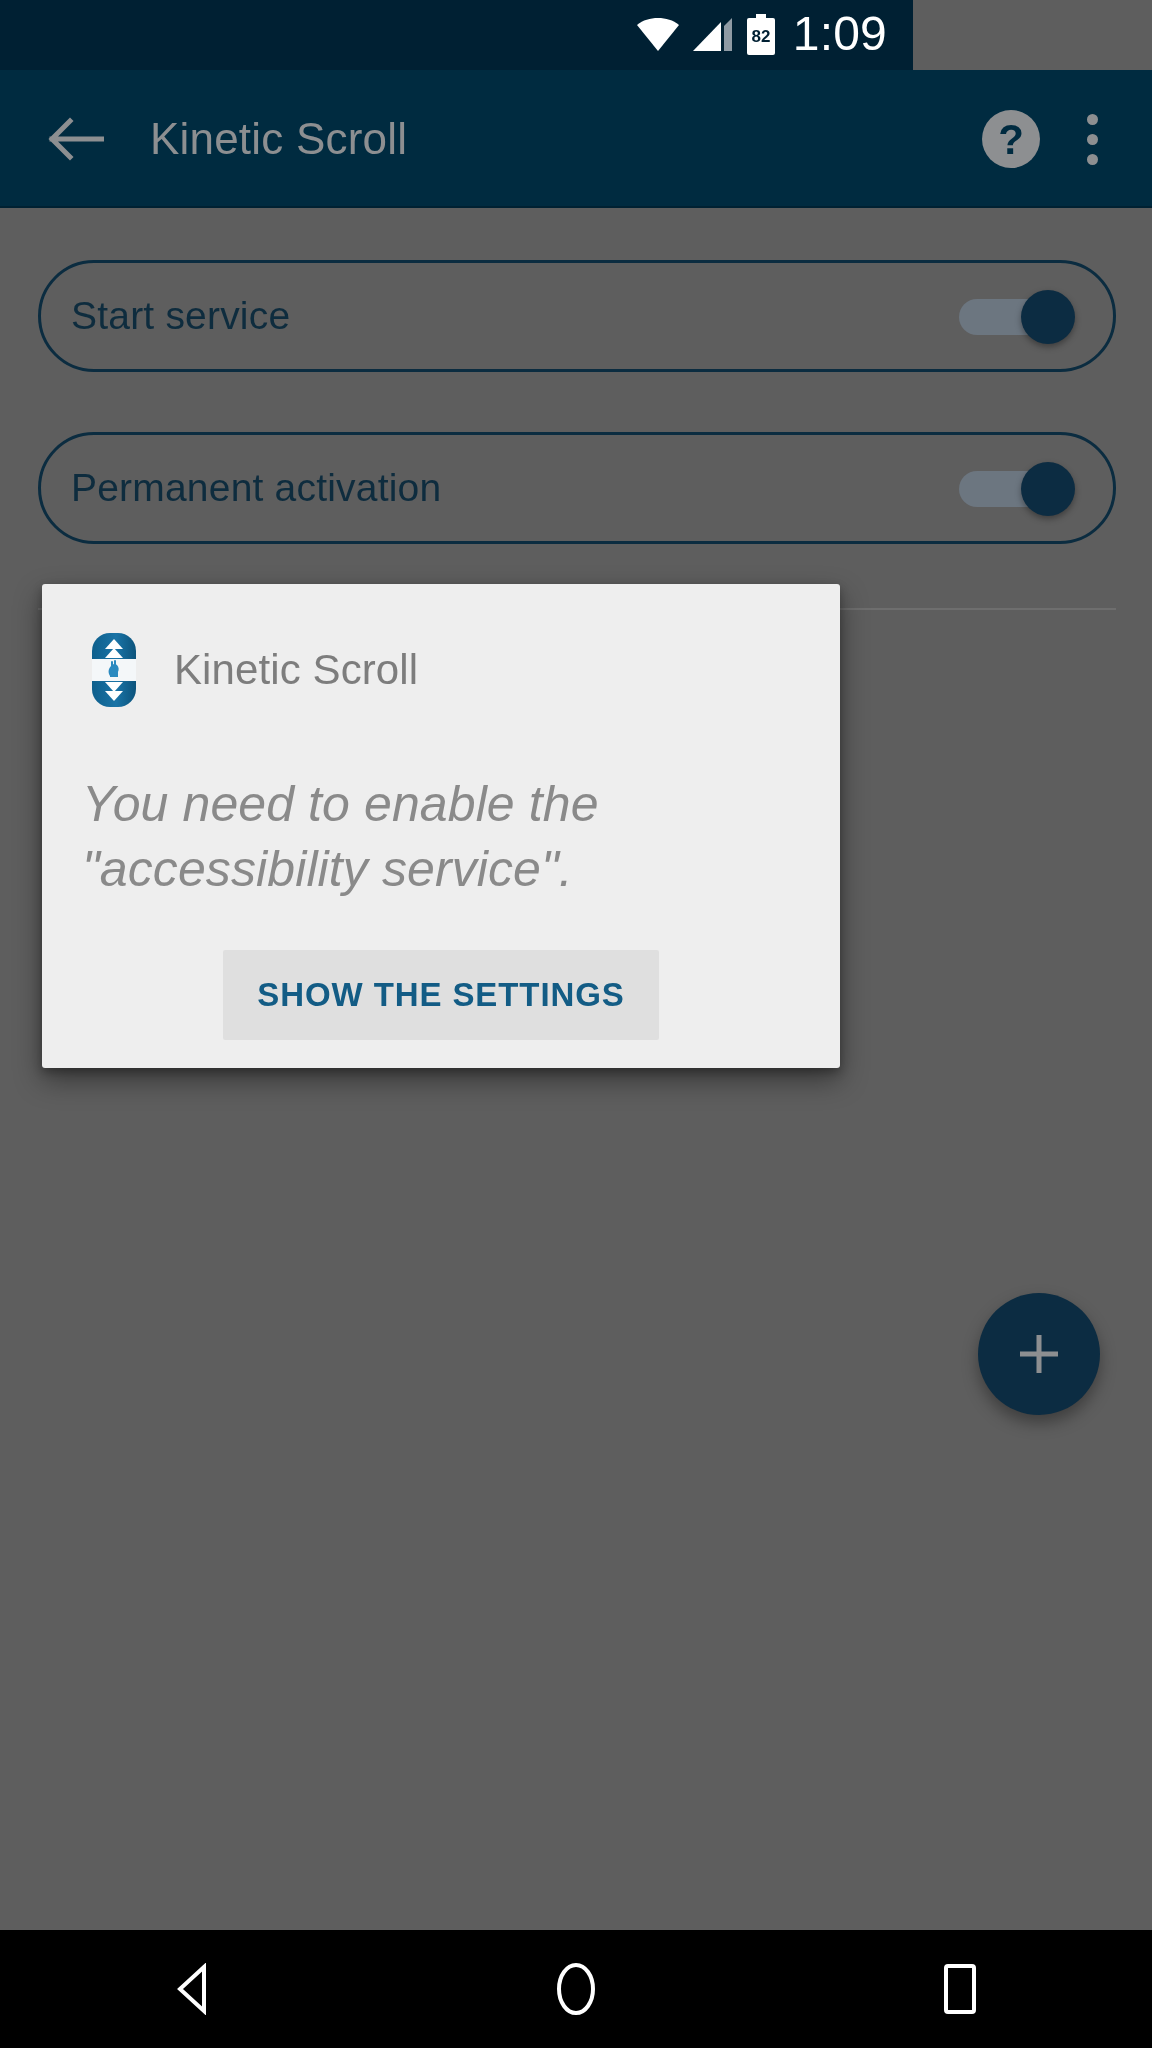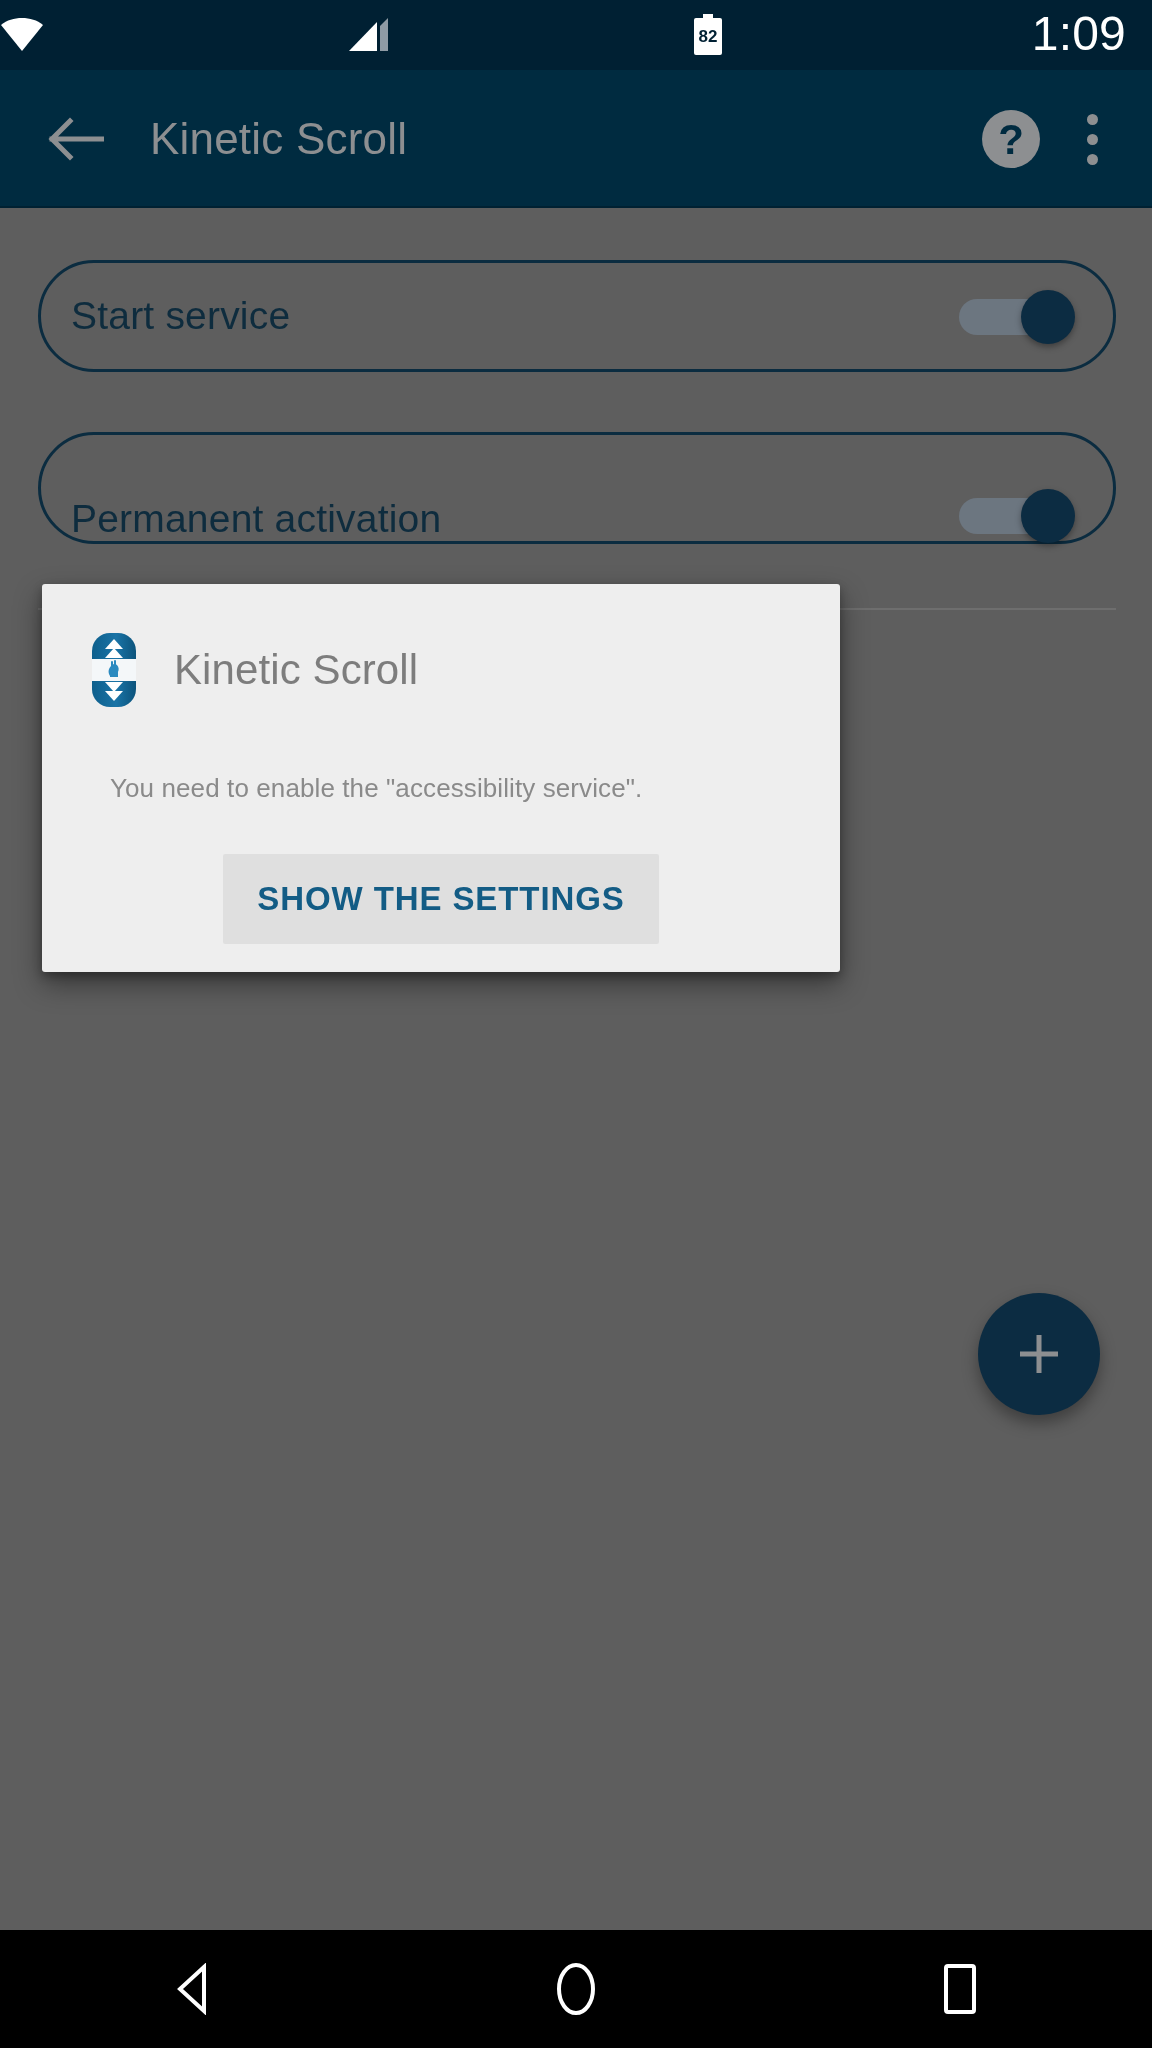--- a/index.html
+++ b/index.html
@@ -12,23 +12,23 @@
   #screen {
     position:relative;
     width:1152px; height:2048px;
     background:#5e5e5e;
     overflow:hidden;
   }
 
   
   #status-bar {
     position:absolute; top:0; left:0;
-    width:1152px; height:70px;
+    width:913px; height:70px;
     background:#002033;
-    display:flex; align-items:center; justify-content:space-between;
+    display:flex; align-items:center; justify-content:flex-end;
     padding-right:26px;
     gap:13px;
   }
   .sb-icon { display:block; }
   #status-time {
     color:#ffffff;
     font-size:48px;
     font-weight:400;
     letter-spacing:0.2px;
     line-height:1;
@@ -85,21 +85,21 @@
     position:absolute;
     left:38px;
     width:1078px;
     height:112px;
     border:3px solid #0b2c40;
     border-radius:60px;
     display:flex; align-items:center;
     cursor:pointer;
   }
   #row-start-service { top:52px; }
-  #row-permanent-activation { top:224px;align-items:flex-end; }
+  #row-permanent-activation { top:224px; }
   .pref-label {
     color:#0e2c3e;
     font-size:39px;
     font-weight:400;
     margin-left:30px;
     letter-spacing:0.2px;
   }
   .switch {
     position:relative;
     width:116px; height:52px;
@@ -160,25 +160,26 @@
   }
   #dialog-title {
     color:#7d7d7d;
     font-size:42px;
     font-weight:400;
     margin-left:36px;
     letter-spacing:0.1px;
   }
   #dialog-message {
     color:#8a8a8a;
-    font-size:26px;
-    font-weight:400;
-    padding:58px 48px 0 68px;
+    font-size:50px;
+    font-weight:400;
+    padding:58px 48px 0 40px;
     line-height:1.3;
     letter-spacing:0.1px;
+    font-style:italic;
   }
   #dialog-actions {
     display:flex; justify-content:center;
     padding:48px 28px 28px 28px;
   }
   #show-settings-button {
     background:#dfdfdf;
     color:#135c85;
     font-size:33px;
     font-weight:700;

